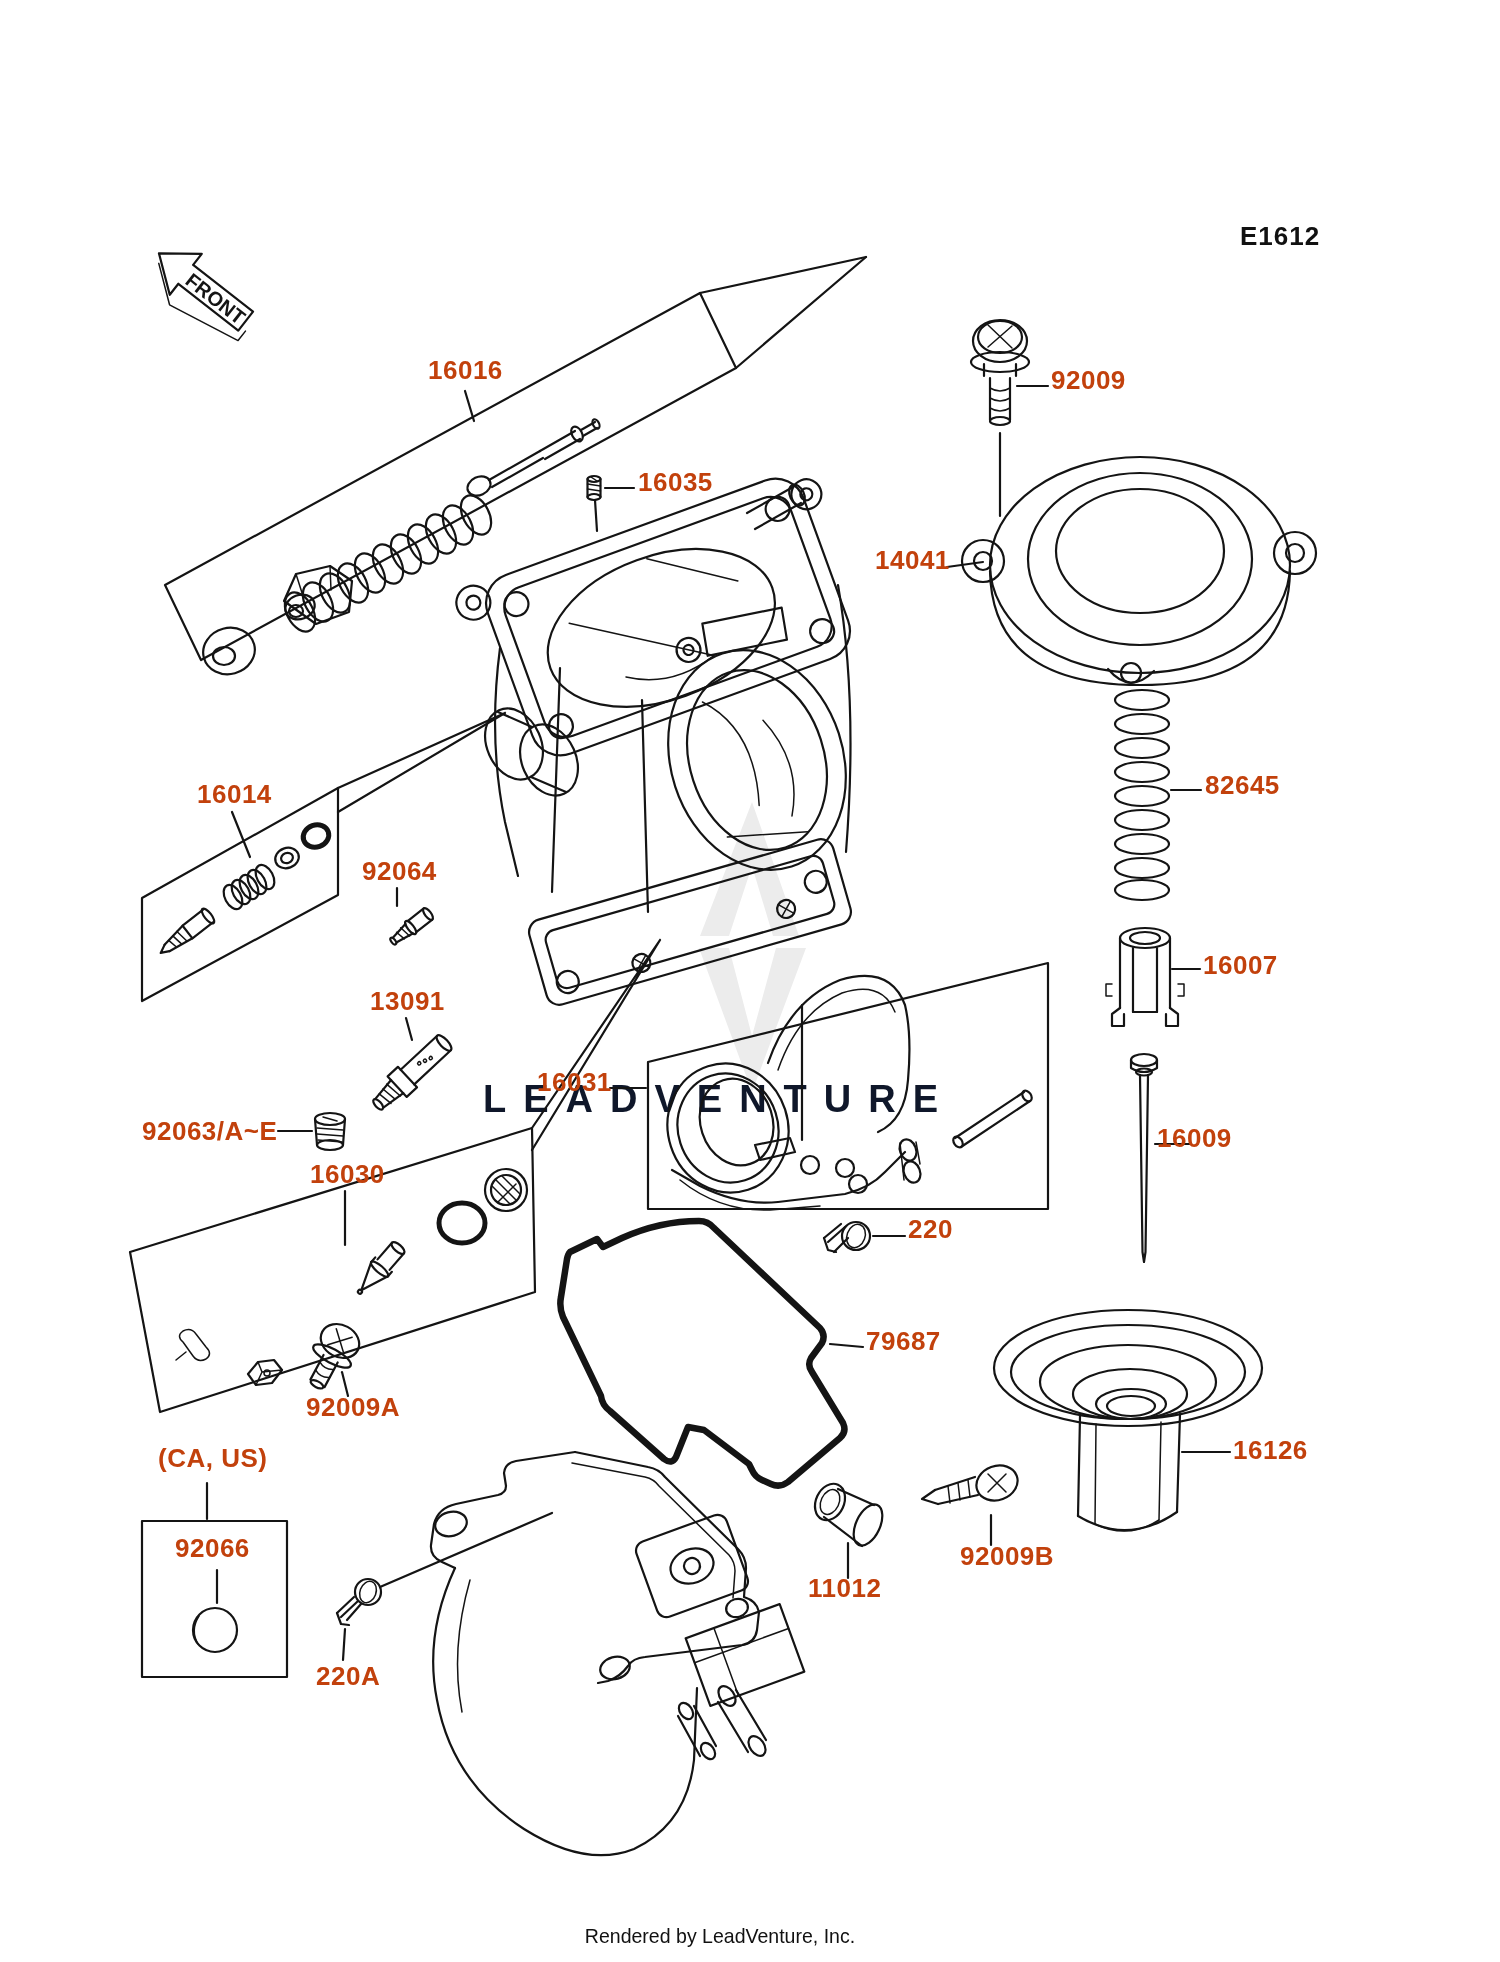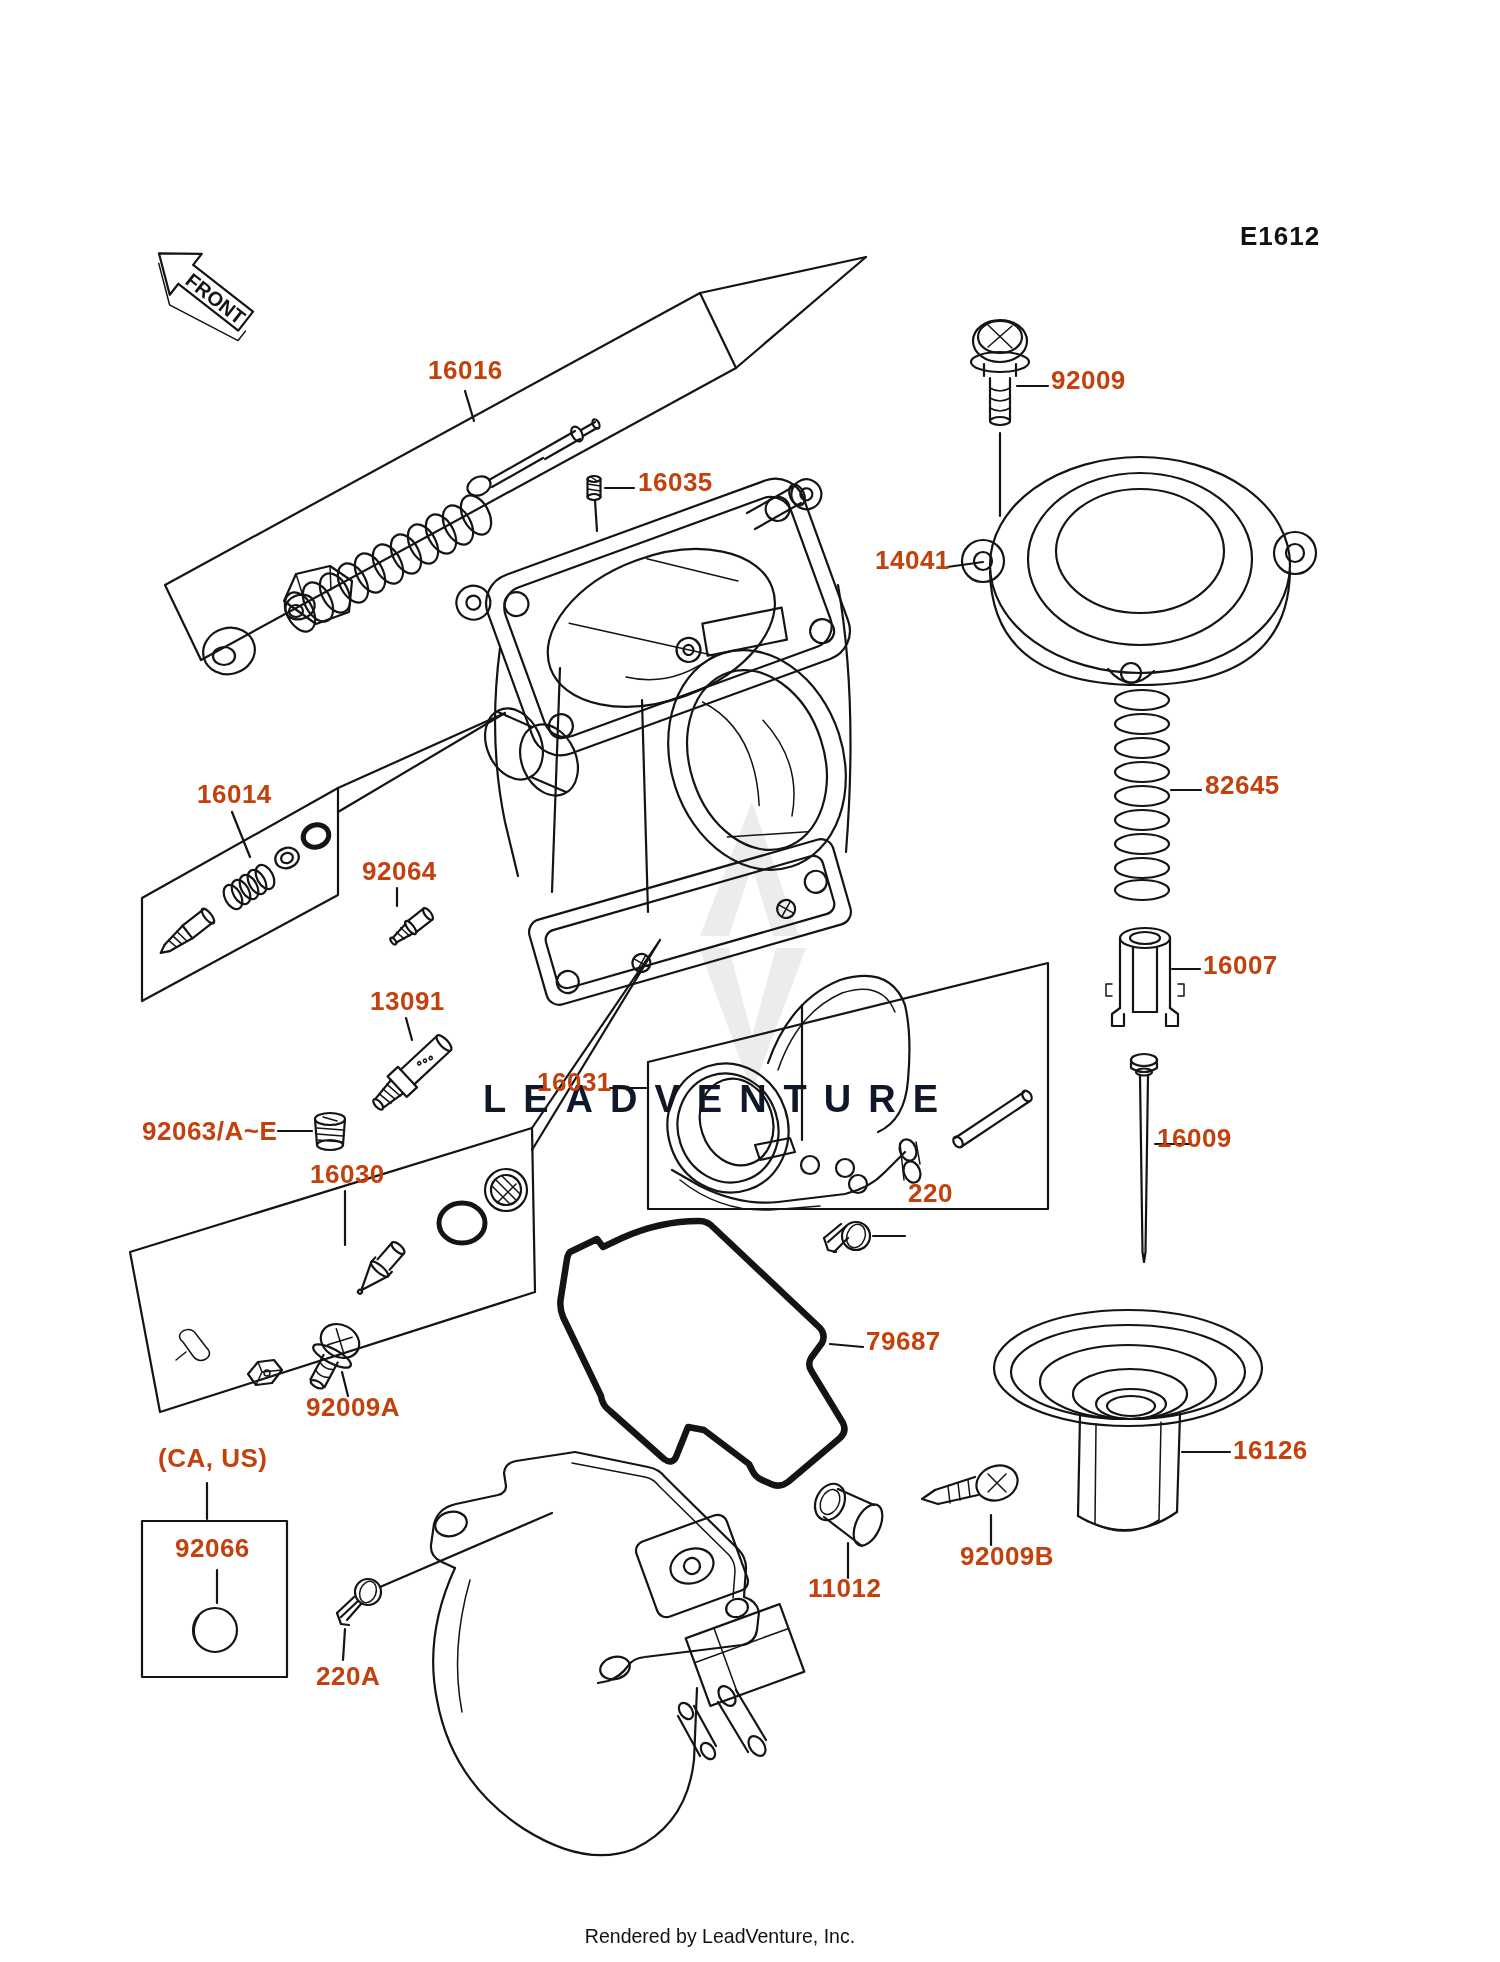--- a/index.html
+++ b/index.html
@@ -419,21 +419,21 @@
       <div class="part-label" style="left: 875px; top: 547px;">14041</div>
       <div class="part-label" style="left: 1205px; top: 772px;">82645</div>
       <div class="part-label" style="left: 197px; top: 781px;">16014</div>
       <div class="part-label" style="left: 362px; top: 858px;">92064</div>
       <div class="part-label" style="left: 1203px; top: 952px;">16007</div>
       <div class="part-label" style="left: 370px; top: 988px;">13091</div>
       <div class="part-label" style="left: 537px; top: 1069px;">16031</div>
       <div class="part-label" style="left: 142px; top: 1110px; margin-top: 8px;">92063/A~E</div>
       <div class="part-label" style="left: 1157px; top: 1125px;">16009</div>
       <div class="part-label" style="left: 310px; top: 1161px;">16030</div>
-      <div class="part-label" style="left: 908px; top: 1180px;">220</div>
+      <div class="part-label" style="left: 908px; top: 1216px;">220</div>
       <div class="part-label" style="left: 866px; top: 1328px;">79687</div>
       <div class="part-label" style="left: 306px; top: 1394px;">92009A</div>
       <div class="part-label" style="left: 1233px; top: 1437px;">16126</div>
       <div class="part-label" style="left: 158px; top: 1445px;">(CA, US)</div>
       <div class="part-label" style="left: 175px; top: 1535px;">92066</div>
       <div class="part-label" style="left: 947px; top: 1543px; margin-left: 13px;">92009B</div>
       <div class="part-label" style="left: 808px; top: 1575px;">11012</div>
       <div class="part-label" style="left: 316px; top: 1663px;">220A</div>
     </div>
 

